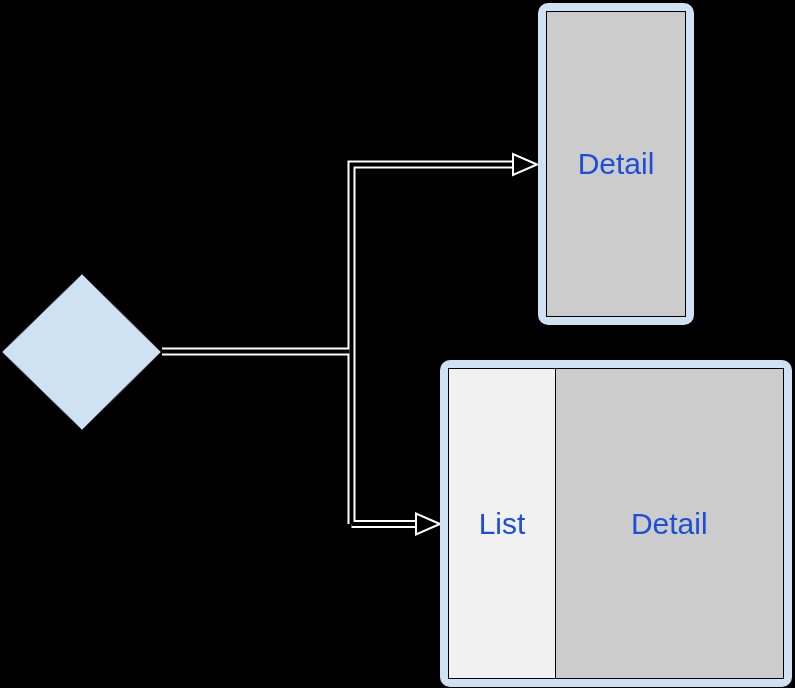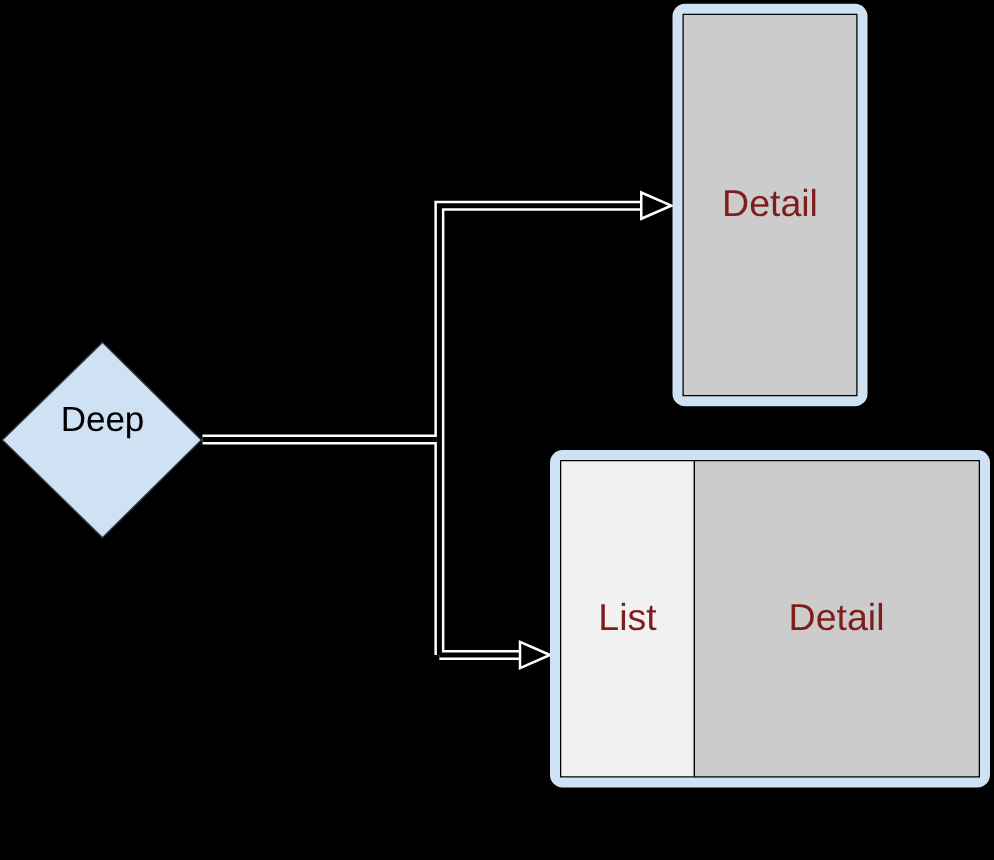--- a/index.html
+++ b/index.html
@@ -67,21 +67,21 @@
   .screen.detail-screen {
     left: 538px;
     top: 3px;
     width: 156px;
     height: 322px;
   }
   .screen.list-detail-screen {
     left: 440px;
     top: 360px;
     width: 352px;
-    height: 270px;
+    height: 327px;
   }
   .screen-surface {
     width: 100%;
     height: 100%;
     box-sizing: border-box;
     border: 1.5px solid #000000;
     background: #cccccc;
     display: flex;
     align-items: center;
     justify-content: center;
@@ -103,21 +103,21 @@
     background: #f1f1f2;
     flex: none;
   }
   .panel.detail-panel {
     flex: 1;
     margin-left: -1.5px;
     background: #cccccc;
   }
   .screen-label {
     font-size: 30px;
-    color: #7f1d1d;
+    color: #1d4ed8;
     white-space: nowrap;
   }
 </style>
 </head>
 <body>
 
 <div class="stage">
 
   <svg class="connector-layer" width="795" height="688" viewBox="0 0 795 688" xmlns="http://www.w3.org/2000/svg">
 
@@ -133,21 +133,20 @@
       <path class="core" d="M 162 351.5 L 349.5 351.5"></path>
       <path class="core" d="M 351.5 524 L 351.5 164.5 L 515 164.5"></path>
       <path class="core" d="M 351.5 524 L 418 524"></path>
     </g>
 
     <polygon class="arrowhead" points="537,164.5 513,154 513,175"></polygon>
     <polygon class="arrowhead" points="440,524 416,513.5 416,534.5"></polygon>
   </svg>
 
   <div class="diamond-label">
-    <div>Deep</div>
   </div>
 
   <div class="screen detail-screen">
     <div class="screen-surface">
       <span class="screen-label">Detail</span>
     </div>
   </div>
 
   <div class="screen list-detail-screen">
     <div class="split">

